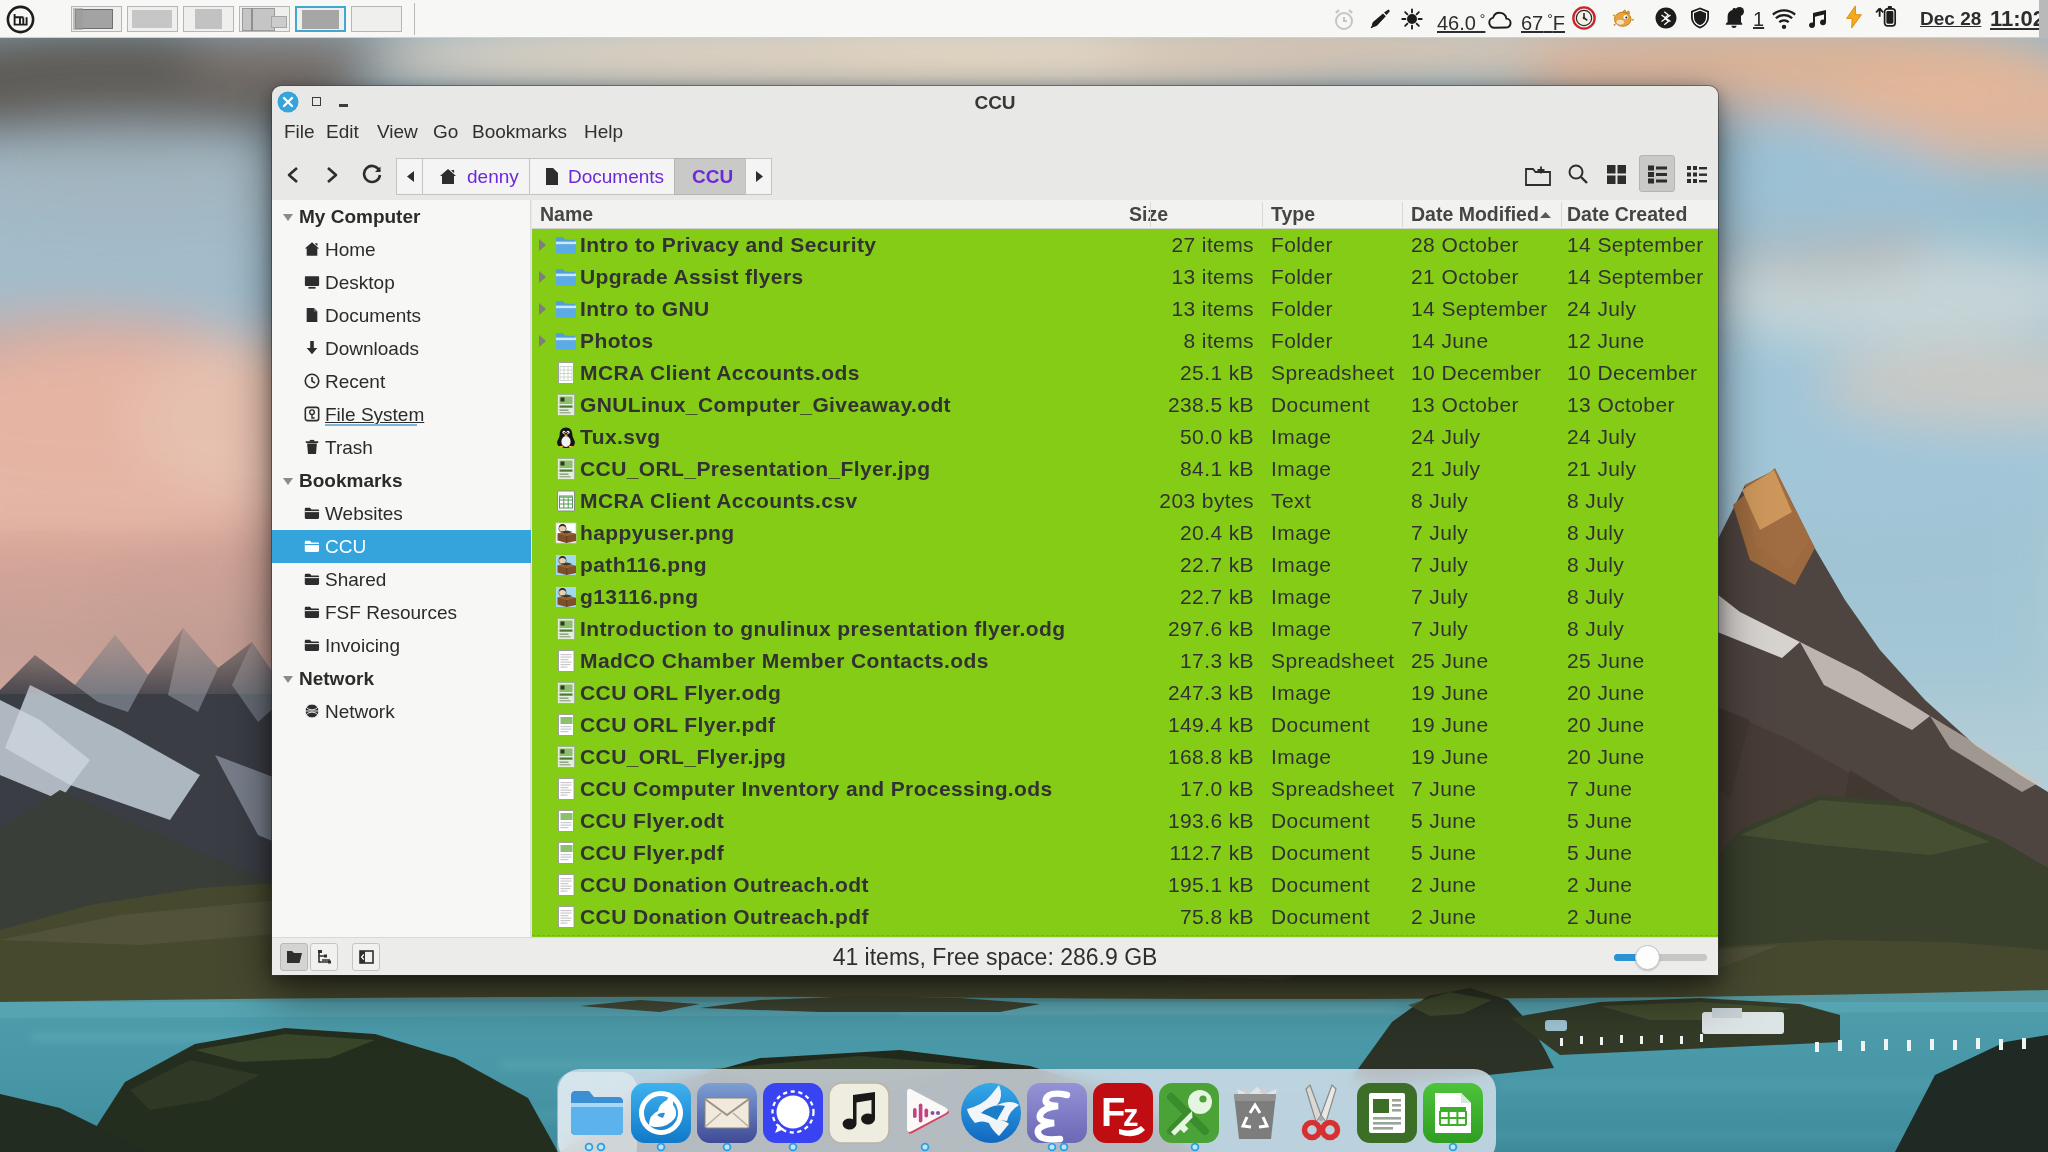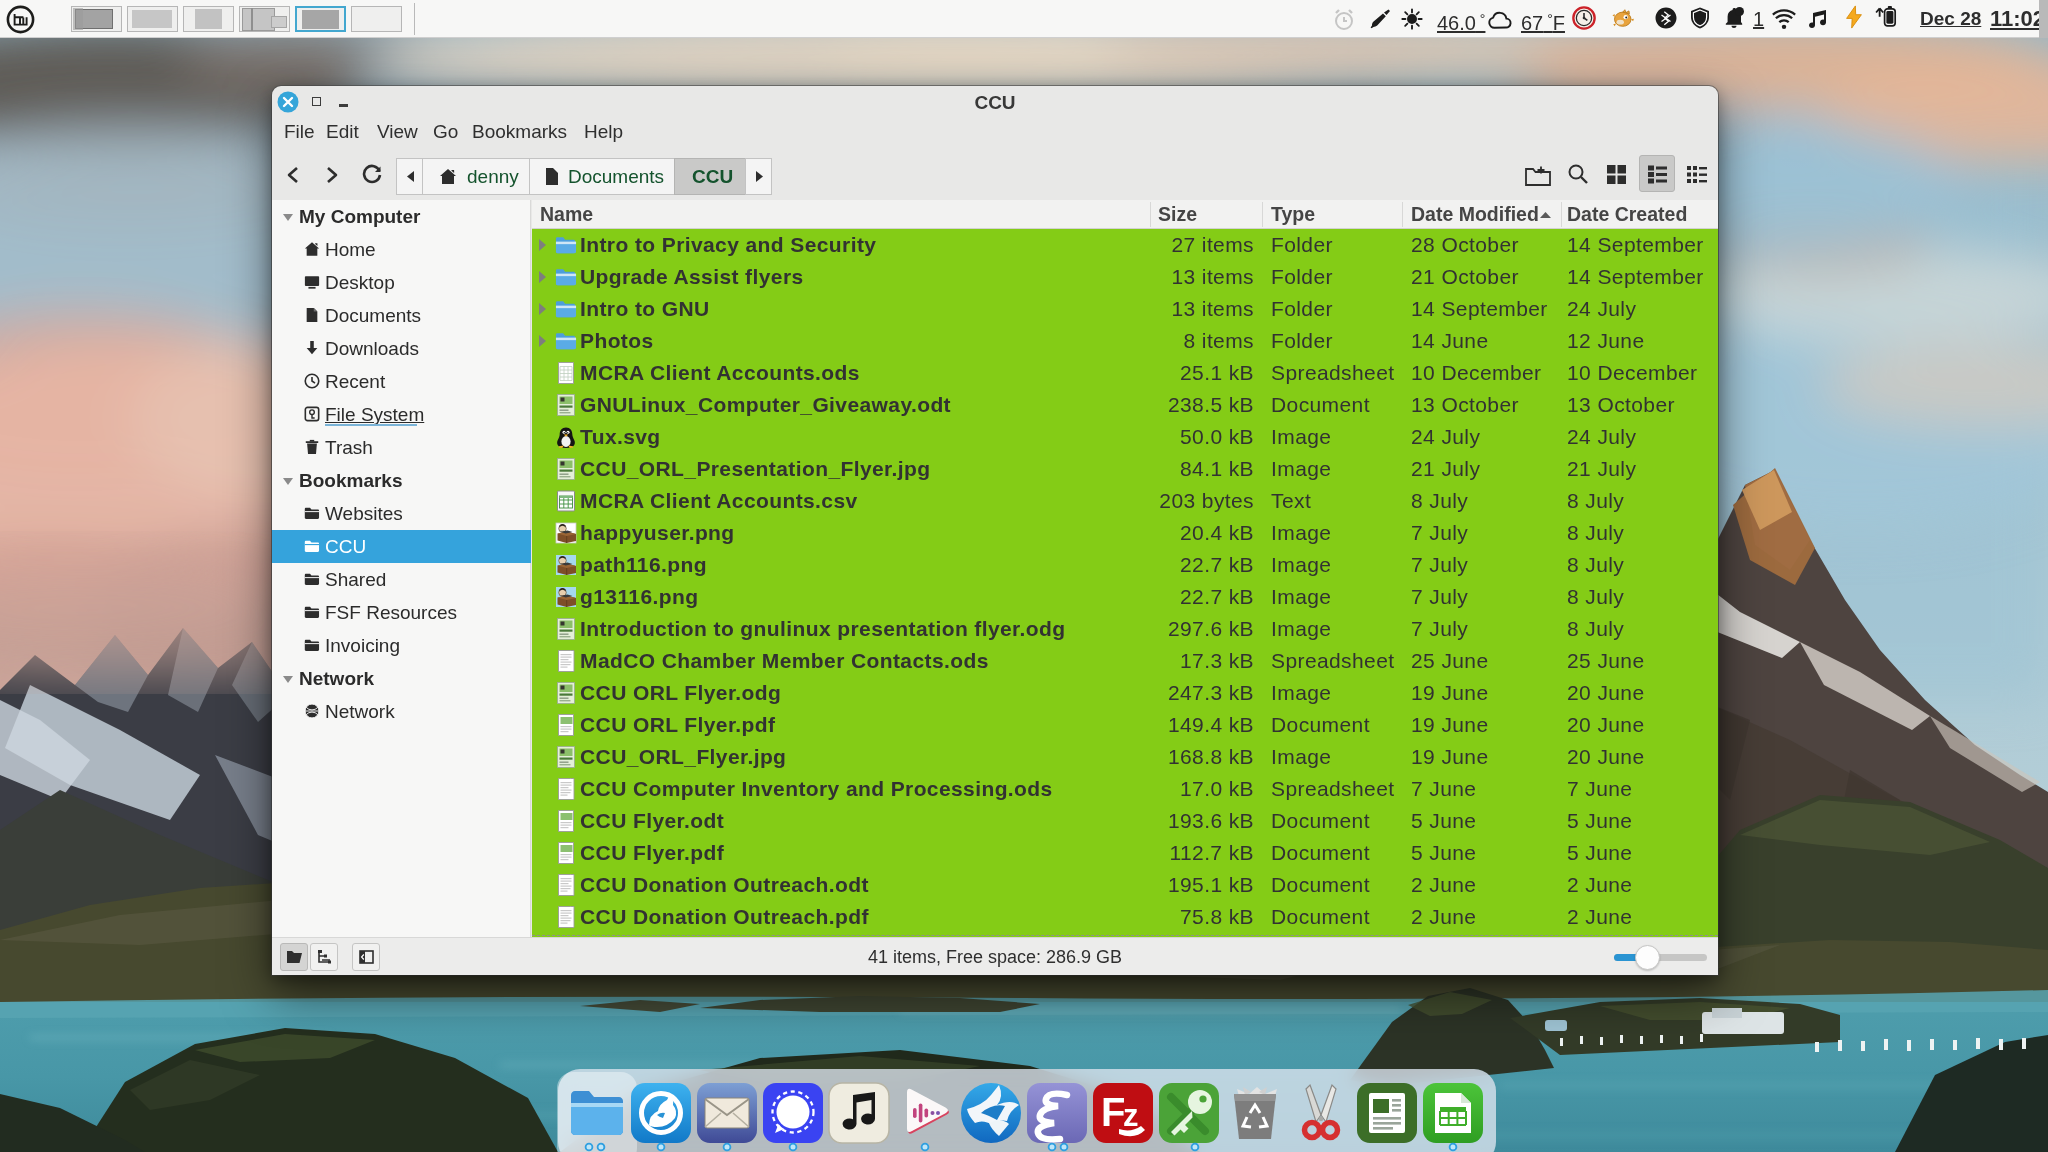--- a/index.html
+++ b/index.html
@@ -14,21 +14,21 @@
   .ws5 { border:2px solid #43a7cf; }
   .traytext { position:absolute; top:0; height:38px; line-height:38px; font-size:20px; color:#2d2d2d;text-decoration:underline; }
   .trayicon { position:absolute; top:7px; width:24px; height:24px; }
 
   
   #win { position:absolute; left:272px; top:86px; width:1446px; height:889px; background:#e8e8e7; border-radius:9px 9px 0 0; box-shadow:0 18px 48px rgba(0,0,0,0.55), 0 4px 16px rgba(0,0,0,0.35), 0 0 0 1px rgba(85,85,85,0.6); }
   #title { position:absolute; left:0; top:0; width:100%; height:32px; text-align:center; line-height:34px; font-weight:bold; font-size:19px; color:#383838; }
   #menubar { position:absolute; left:0; top:32px; width:100%; height:30px; font-size:19px; color:#2f2f2f; }
   .menuitem { position:absolute; top:0; height:30px; line-height:28px; }
   #toolbar { position:absolute; left:0; top:62px; width:100%; height:52px; }
-  .pathbtn { position:absolute; top:10px; height:37px; background:#f4f4f4; border:1px solid #c3c3c3; line-height:35px; font-size:19px; color:#14532d; }
+  .pathbtn { position:absolute; top:10px; height:37px; background:#f4f4f4; border:1px solid #c3c3c3; line-height:35px; font-size:19px; color:#6d28d9; }
   .pathbtn span { position:absolute; top:0; }
   
   #sidebar { position:absolute; left:0; top:114px; width:259px; height:737px; background:#f7f7f6; border-right:1px solid #d9d9d8; }
   .side { position:absolute; left:0; width:259px; height:33px; line-height:33px; font-size:19px; color:#2b2b2b; }
   .side .ic { position:absolute; left:32px; top:8px; width:16px; height:16px; }
   .side .tx { position:absolute; left:53px; top:0; }
   .sideh { font-weight:bold; }
   .sideh .tx { left:27px; }
   .side.sel { background:#35a3dc; color:#ffffff; }
   
@@ -569,21 +569,21 @@
           <svg class="ic" viewBox="0 0 18 18">
             <circle cx="9" cy="9" r="7.8" fill="#2d2d2d"></circle>
             <path d="M9 1.2 a7.8 7.8 0 0 0 0 15.6 M9 1.2 a7.8 7.8 0 0 1 0 15.6 M1.2 9 h15.6 M2.5 5 a9 9 0 0 0 13 0 M2.5 13 a9 9 0 0 1 13 0" stroke="#ffffff" stroke-width="1" fill="none"></path>
           </svg>
           <span class="tx">Network</span>
         </div>
     </div>
     <div id="list">
       <div id="lhead">
         <span class="hcell" style="left:8px">Name</span>
-        <span class="hcell" style="left:626px">Size</span>
+        <span class="hcell" style="left:597px">Size</span>
         <span class="hcell" style="left:739px">Type</span>
         <span class="hcell" style="left:879px">Date Modified</span>
         <svg style="position:absolute;left:1007px;top:11px" width="13" height="8" viewBox="0 0 13 8">
             <path d="M6.5 1 L12 7 H1 Z" fill="#5a5a5a"></path>
           </svg>
         <span class="hcell" style="left:1035px">Date Created</span>
         <div class="hsep" style="left:618px"></div>
         <div class="hsep" style="left:730px"></div>
         <div class="hsep" style="left:870px"></div>
         <div class="hsep" style="left:1029px"></div>
@@ -825,21 +825,21 @@
           <rect x="1" y="1" width="4" height="3" fill="#2f2f2f"></rect>
           <rect x="7" y="5.5" width="3" height="3" fill="#2f2f2f"></rect>
           <rect x="11" y="11.5" width="3" height="3" fill="#2f2f2f"></rect>
         </svg>
       <div style="position:absolute;left:80px;top:5px;width:28px;height:28px;background:#f1f1f0;border:1px solid #c5c5c4;border-radius:3px"></div>
       <svg style="position:absolute;left:87px;top:12px" width="15" height="14" viewBox="0 0 15 14">
           <rect x="1" y="1" width="13" height="12" fill="none" stroke="#2f2f2f" stroke-width="1.6"></rect>
           <rect x="1" y="1" width="5" height="12" fill="#2f2f2f"></rect>
           <path d="M4.8 4.5 L2.6 7 L4.8 9.5" stroke="#ffffff" stroke-width="1.2" fill="none"></path>
         </svg>
-      <div style="position:absolute;left:0;top:0;width:100%;height:38px;text-align:center;line-height:38px;font-size:18px;color:#2f2f2f">41 items, Free space: 286.9 GB</div>
+      <div style="position:absolute;left:0;top:0;width:100%;height:38px;text-align:center;line-height:38px;font-size:23px;color:#2f2f2f">41 items, Free space: 286.9 GB</div>
       <div style="position:absolute;left:1342px;top:16px;width:93px;height:7px;background:#c6c6c5;border-radius:4px"></div>
       <div style="position:absolute;left:1342px;top:16px;width:34px;height:7px;background:#2a94d2;border-radius:4px"></div>
       <div style="position:absolute;left:1363px;top:7px;width:25px;height:25px;background:#fdfdfd;border:1px solid #c6c6c5;border-radius:50%;box-shadow:0 1px 2px rgba(0,0,0,.2)"></div>
     </div>
   </div>
   <div id="dock">
     <div style="position:absolute;left:-1px;top:3px;width:80px;height:92px;background:rgba(255,255,255,0.38);border-radius:16px"></div>
 
     <svg class="dicon" style="left:5px" viewBox="0 0 64 64">
       <path d="M8 14 c0-2.2 1.8-4 4-4 h14 l5 6 h25 c2.2 0 4 1.8 4 4 v30 c0 2.2 -1.8 4 -4 4 H12 c-2.2 0 -4 -1.8 -4 -4 Z" fill="#3d8fd4"></path>

